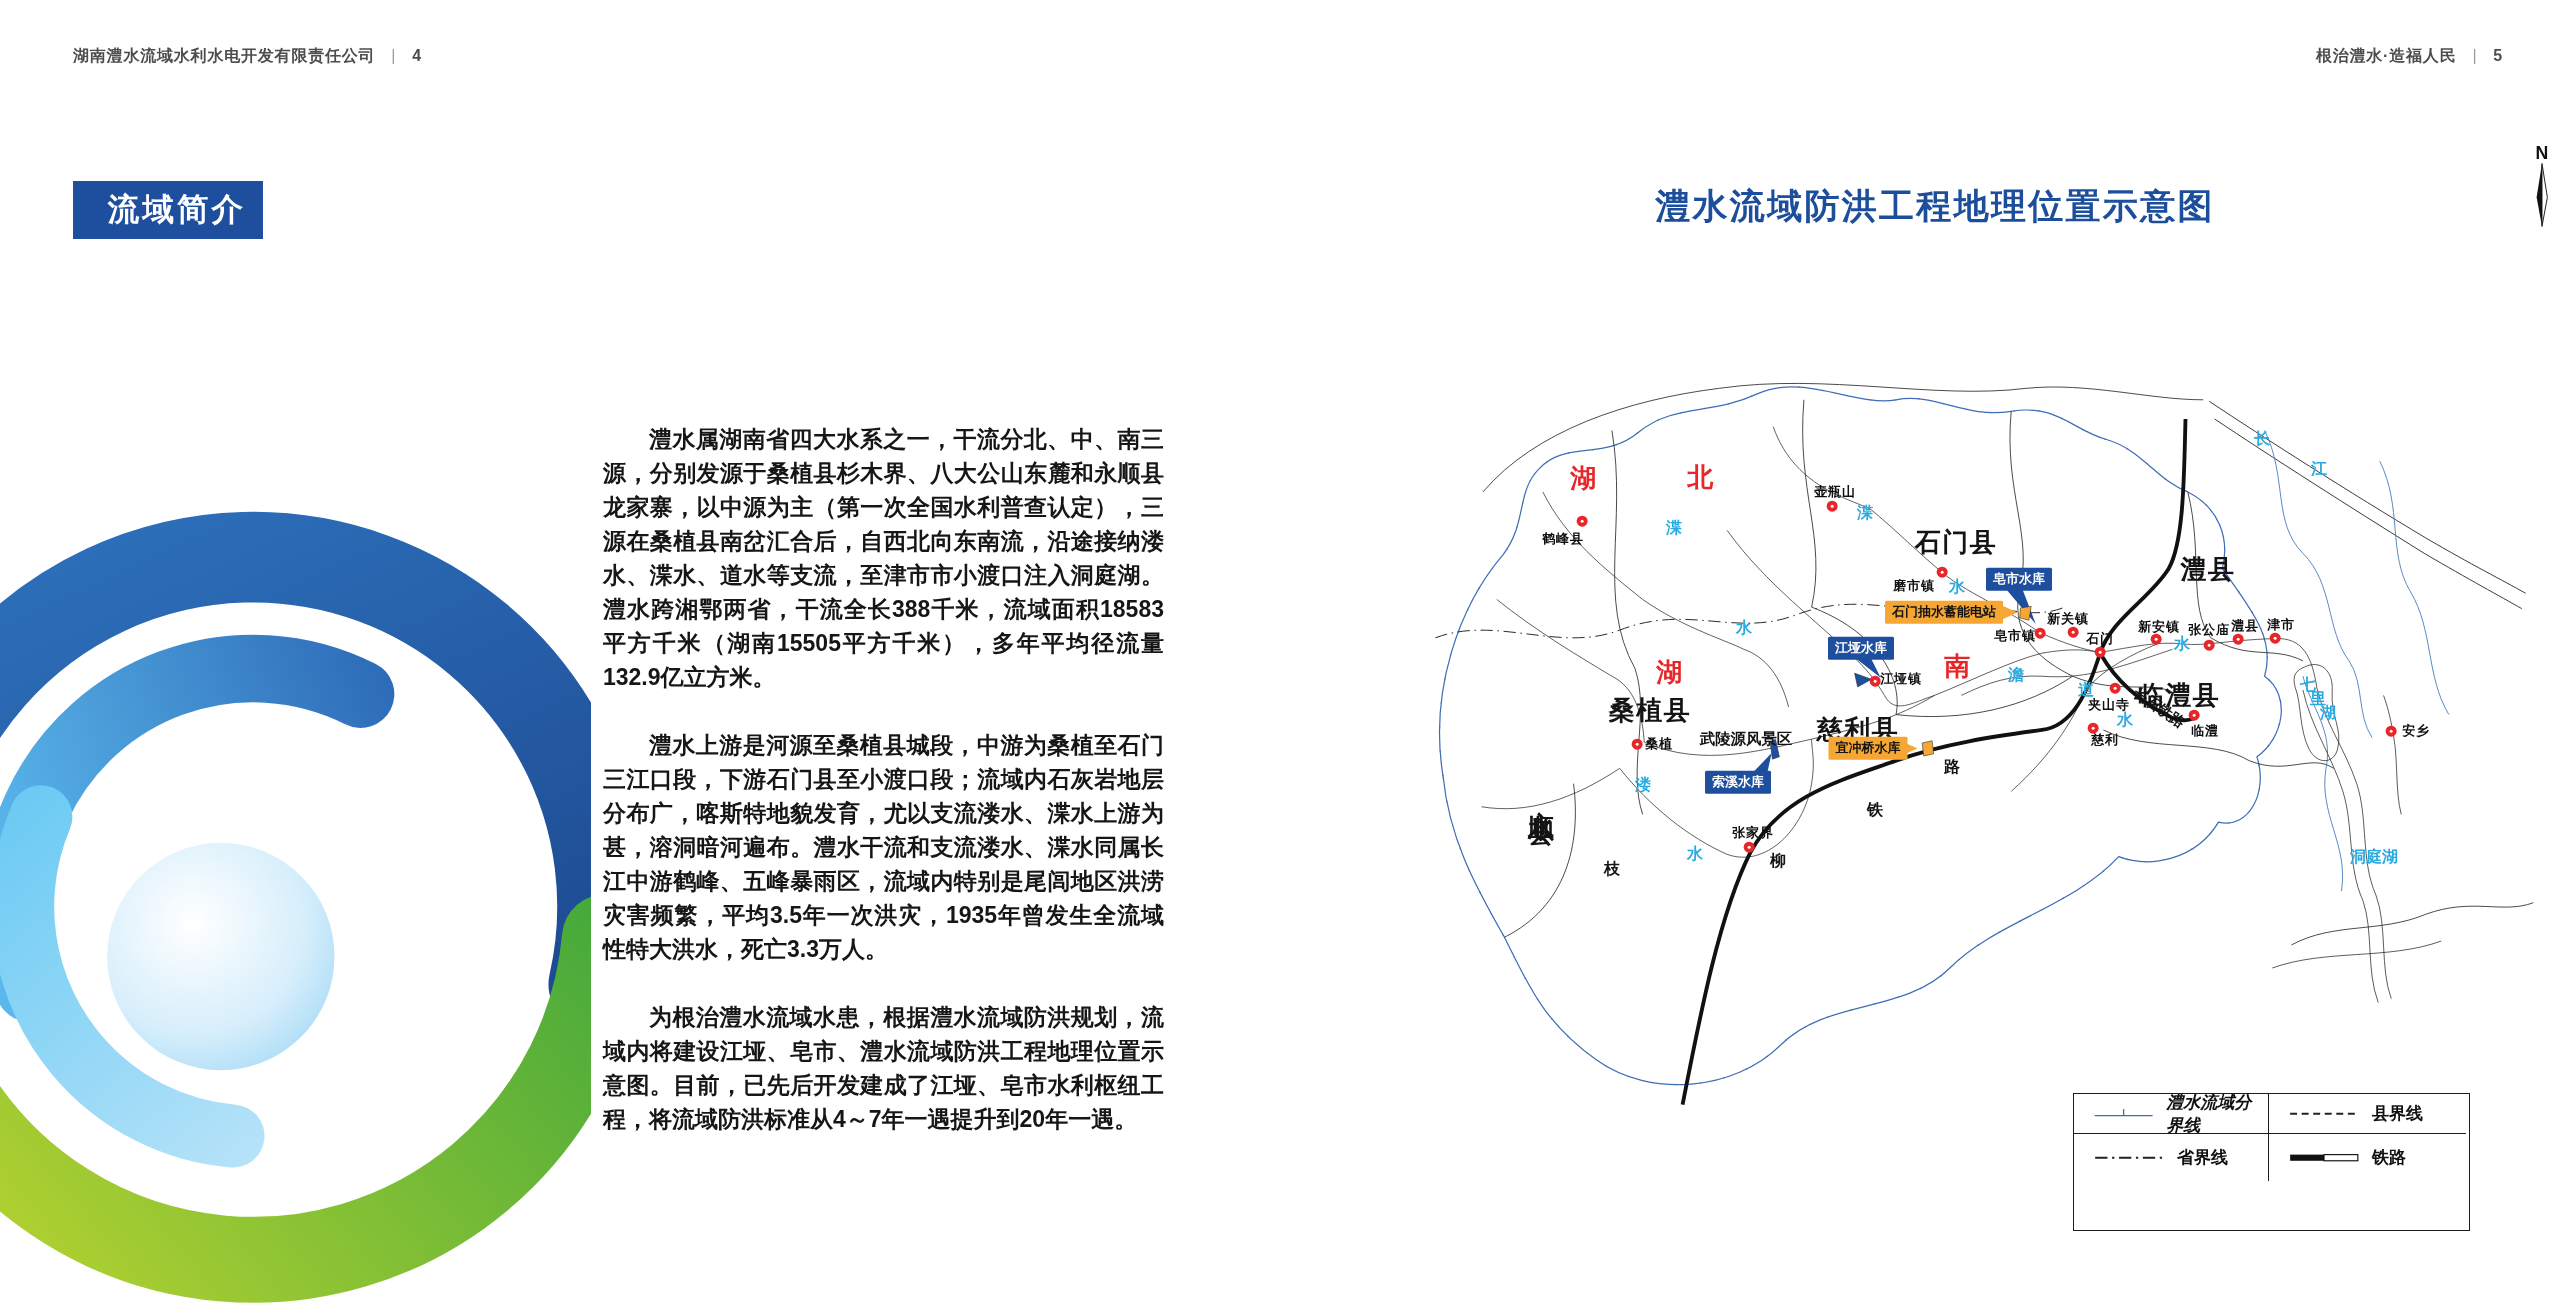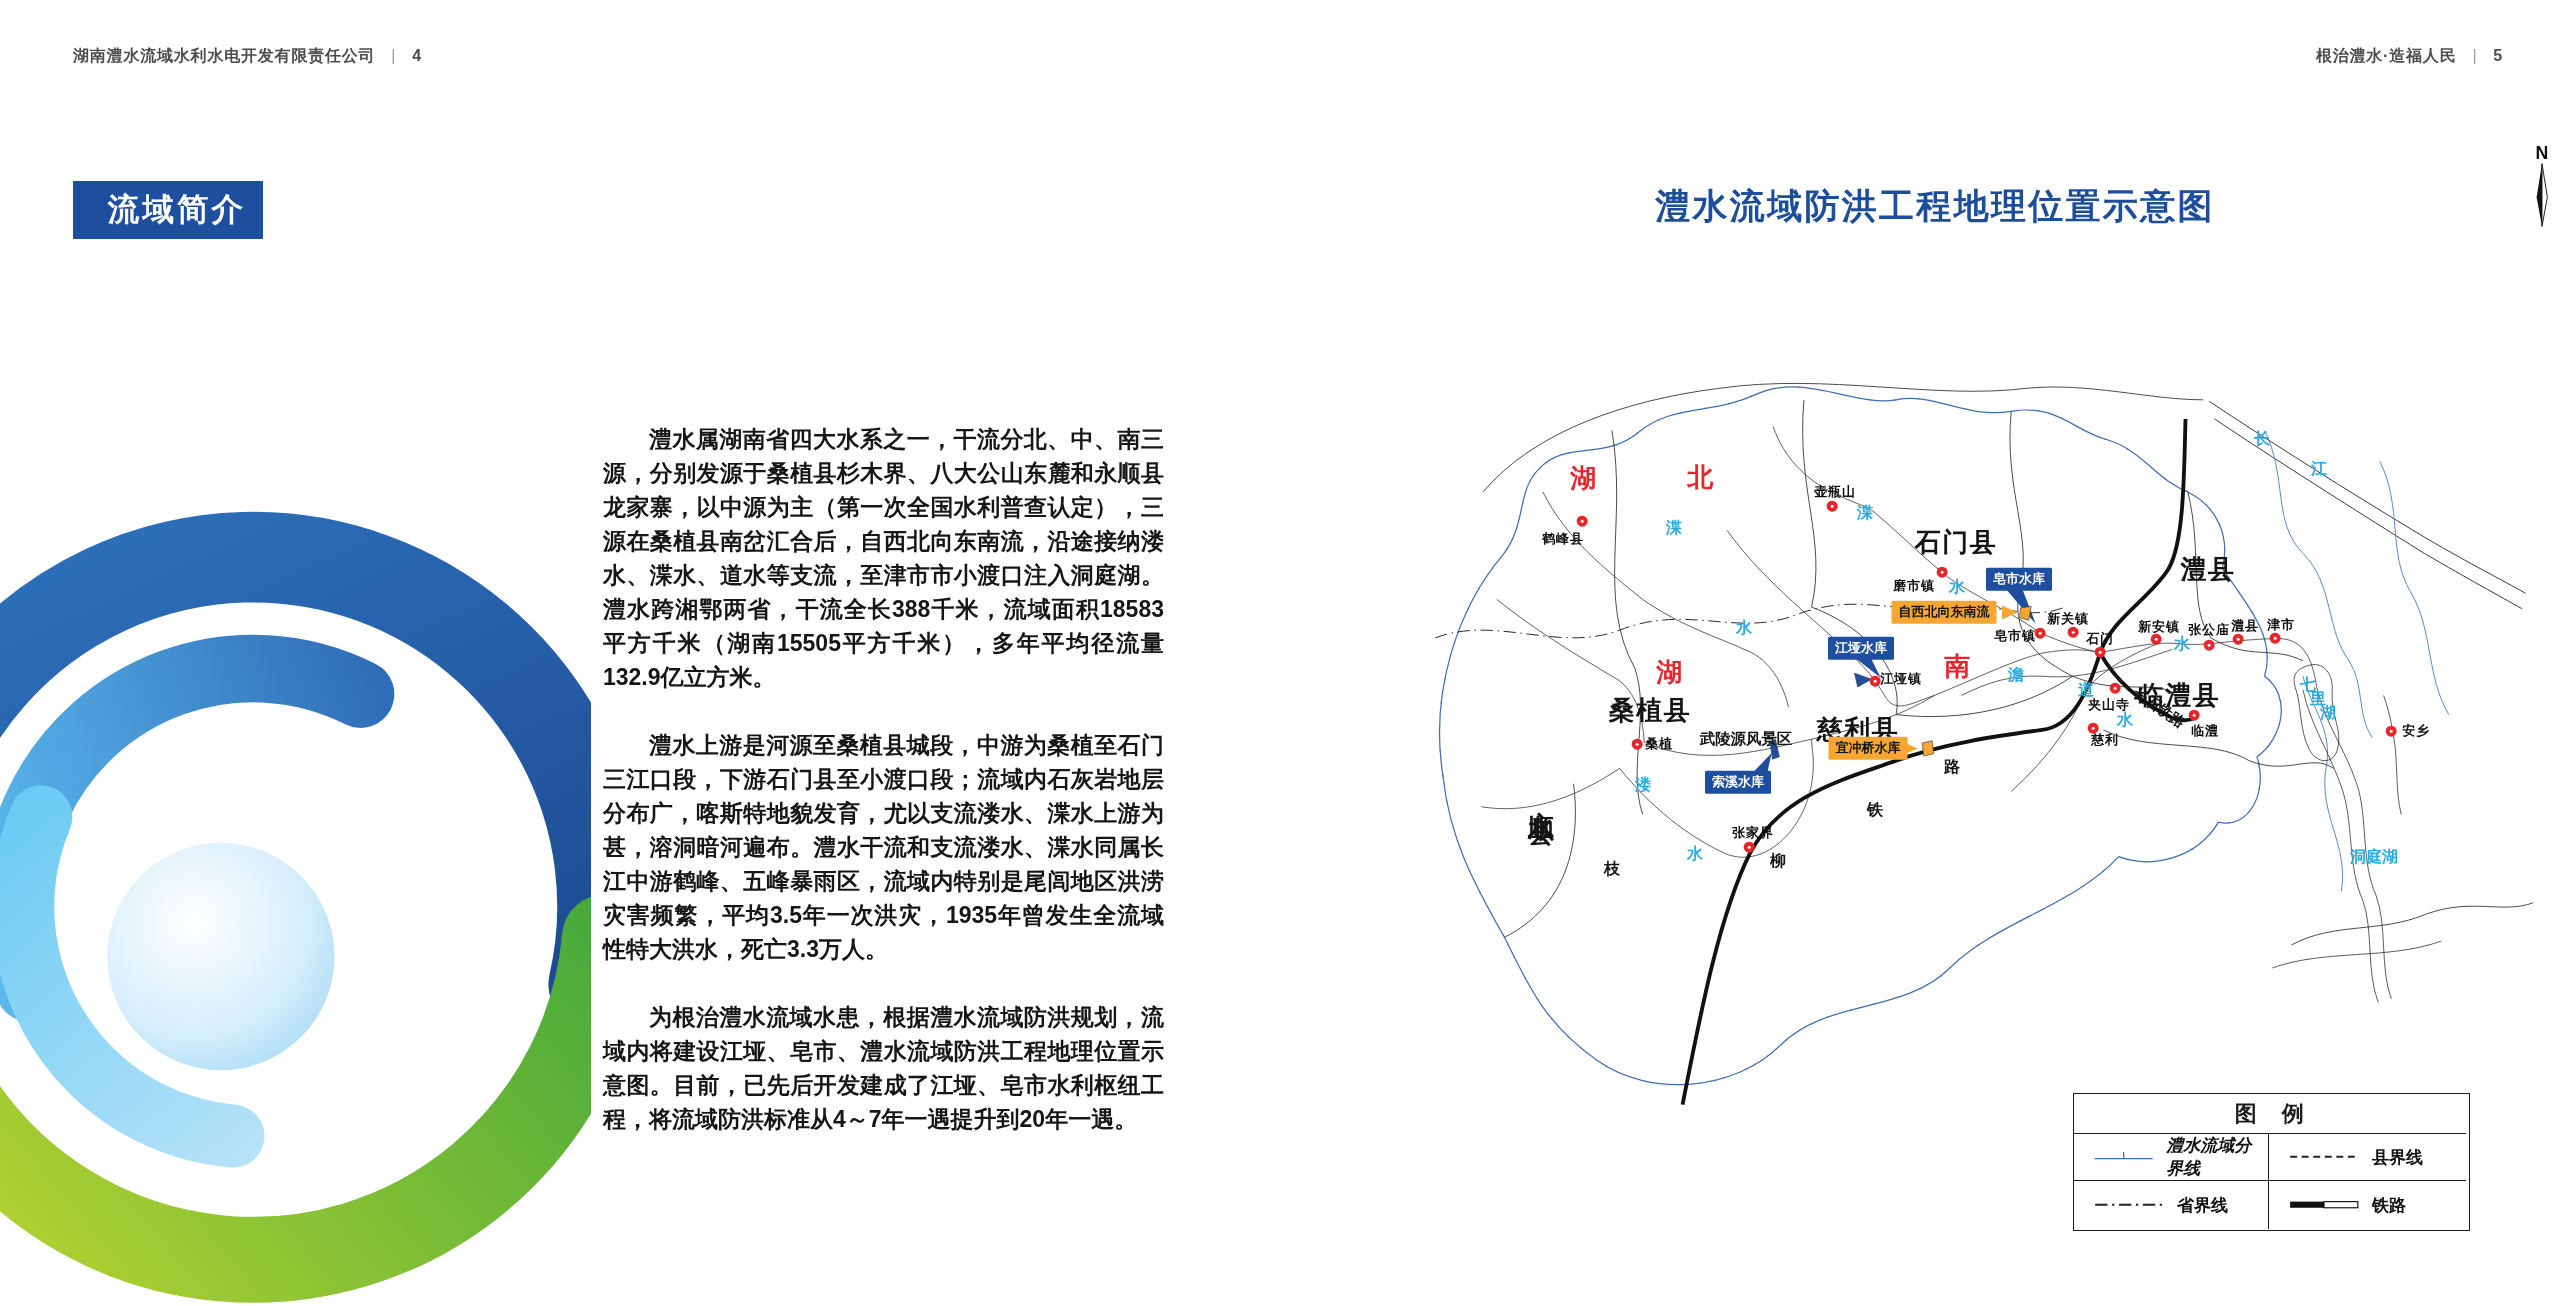--- a/index.html
+++ b/index.html
@@ -269,27 +269,26 @@
         <div class="mlabel town-label" style="left: 996px; top: 362px;">安乡</div>
         <div class="dot" style="left: 217px; top: 375px;"></div>
         <div class="mlabel town-label" style="left: 239px; top: 375px;">桑植</div>
         <div class="dot" style="left: 329px; top: 478px;"></div>
         <div class="mlabel town-label" style="left: 333px; top: 464px;">张家界</div>
         <div class="dot" style="left: 455px; top: 312px;"></div>
         <div class="mlabel town-label" style="left: 481px; top: 310px;">江垭镇</div>
         <div class="callout blue" style="left: 441px; top: 279px;">江垭水库</div>
         <div class="callout blue" style="left: 599px; top: 210px;">皂市水库</div>
         <div class="callout blue" style="left: 318px; top: 413px;">索溪水库</div>
-        <div class="callout orange" style="left: 524px; top: 243px;">自西北向东南流</div>
+        <div class="callout orange" style="left: 524px; top: 243px;">石门抽水蓄能电站</div>
         <div class="callout orange" style="left: 448px; top: 379px;">宜冲桥水库</div>
       </div>
   </div>
 
   <div class="legend">
-    <div class="title">图　例</div>
     <div class="cell c1">
       <svg width="74" height="15.4" viewBox="0 0 96 20">
         <line x1="4" y1="13" x2="92" y2="13" stroke="#3f6db5" stroke-width="2"></line>
         <line x1="48" y1="13" x2="48" y2="3" stroke="#3f6db5" stroke-width="2"></line>
       </svg>
       <span>澧水流域分界线</span>
     </div>
     <div class="cell c2">
       <svg width="74" height="15.4" viewBox="0 0 96 20">
         <line x1="4" y1="10" x2="92" y2="10" stroke="#222" stroke-width="2.5" stroke-dasharray="9 6"></line>

